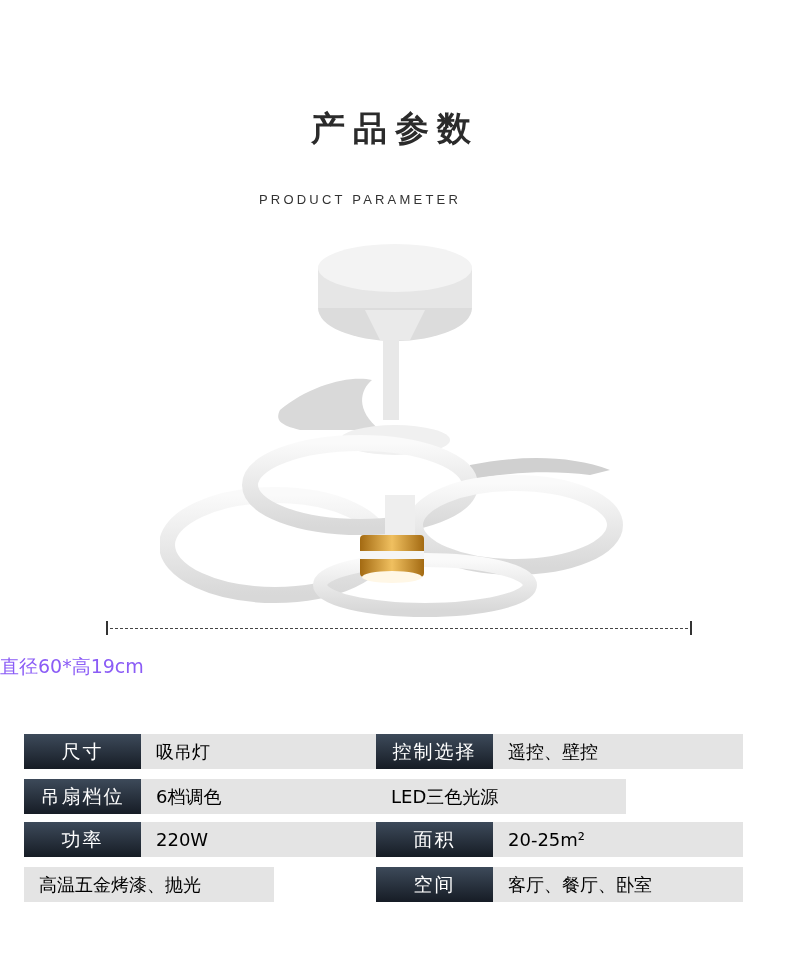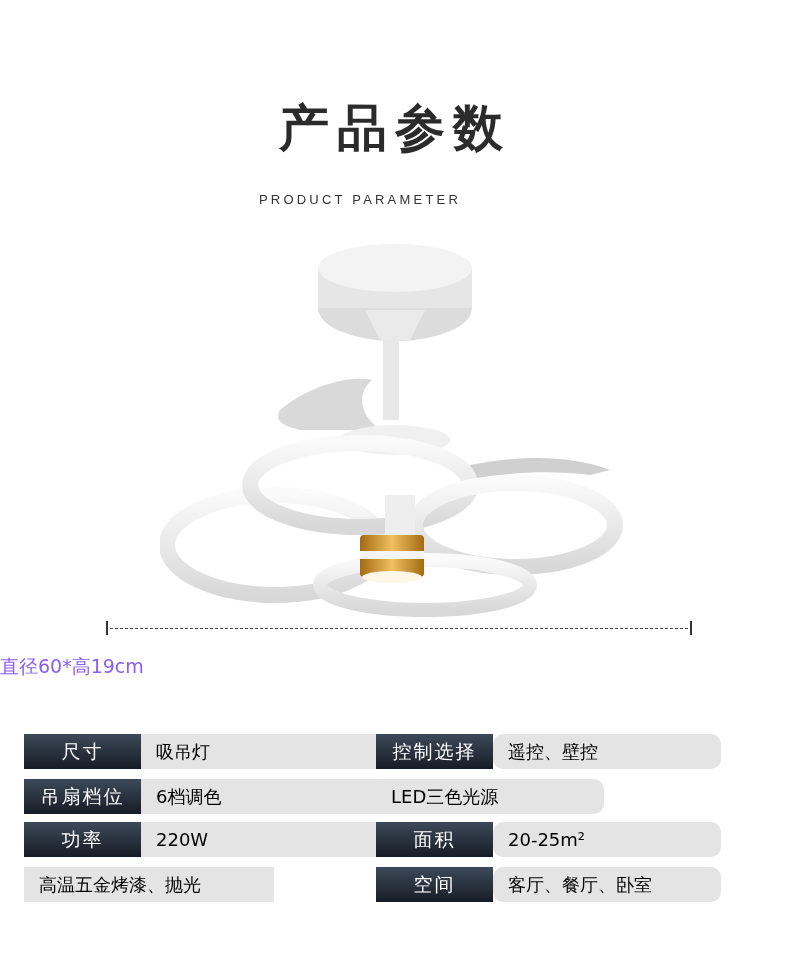--- a/index.html
+++ b/index.html
@@ -1,28 +1,28 @@
 <!DOCTYPE html>
 <html><head>
 <meta charset="utf-8">
 <style>
   html,body{margin:0;padding:0;background:#fff;}
   body{width:790px;height:956px;position:relative;overflow:hidden;font-family:"DejaVu Sans",sans-serif;}
-  .title{position:absolute;left:0;width:790px;top:98px;text-align:center;font-size:50px;font-weight:bold;color:#2b2b2b;letter-spacing:8px;line-height:60px;}
+  .title{position:absolute;left:0;width:790px;top:98px;text-align:center;font-size:34px;font-weight:bold;color:#2b2b2b;letter-spacing:8px;line-height:60px;}
   .subtitle{position:absolute;left:0;width:720px;top:192px;text-align:center;font-size:13px;color:#333;letter-spacing:3.2px;font-family:"Liberation Sans",sans-serif;}
   .fan{position:absolute;left:160px;top:240px;width:470px;height:380px;}
   .dim-line{position:absolute;left:106px;top:621px;width:586px;height:14px;}
   .dim-line .bar{position:absolute;top:0;width:2px;height:14px;background:#333;}
   .dim-line .dash{position:absolute;left:4px;right:4px;top:7px;border-top:1px dashed #444;}
   .dim-text{position:absolute;left:0;width:672px;top:654px;font-size:19px;color:#8b5cf6;}
   .row{position:absolute;height:35px;display:flex;}
   .lab{width:117px;height:35px;background:linear-gradient(#3d4a5a,#161c25);color:#fff;font-size:19px;display:flex;align-items:center;justify-content:center;letter-spacing:2px;}
   .val{height:35px;background:#e4e4e4;color:#000000;font-size:18px;display:flex;align-items:center;padding-left:15px;box-sizing:border-box;}
   .col-l{left:24px;} .col-l .val{width:250px;}
-  .col-r{left:376px;} .col-r .val{width:228px;border-radius:10px;}
+  .col-r{left:376px;} .col-r .val{width:250px;}
 </style>
 </head>
 <body>
 
 <div class="title">产品参数</div>
 <div class="subtitle">PRODUCT PARAMETER</div>
 
 <svg class="fan" viewBox="0 0 470 380">
   <defs>
     <linearGradient id="g1" x1="0" y1="0" x2="0" y2="1">

